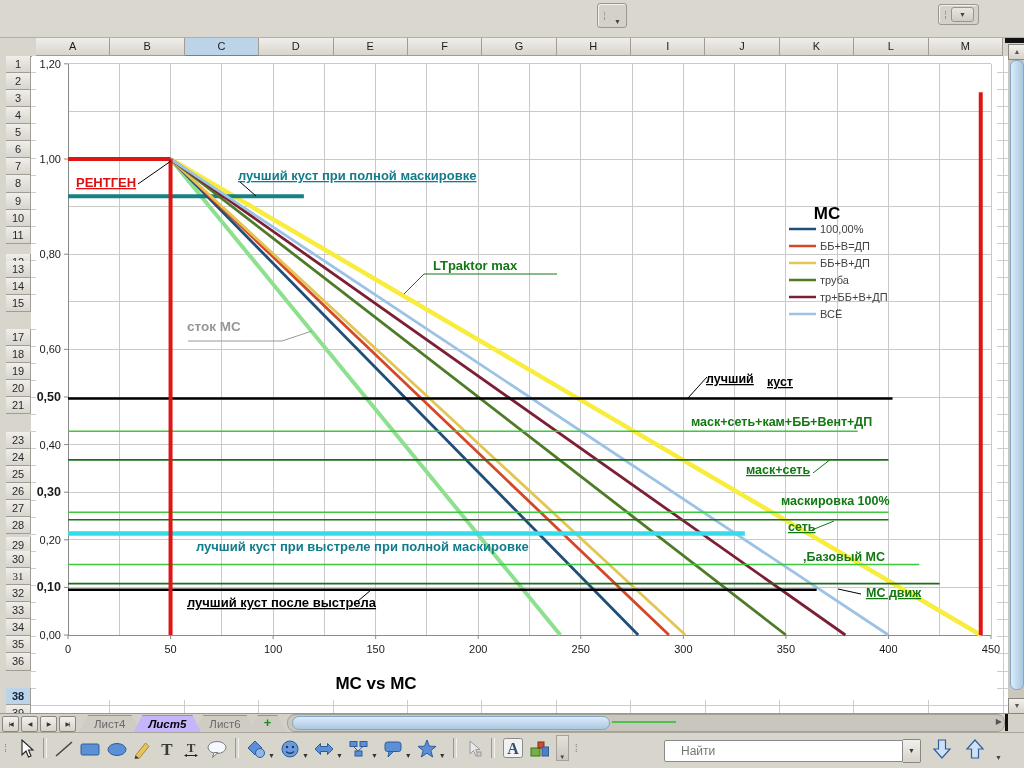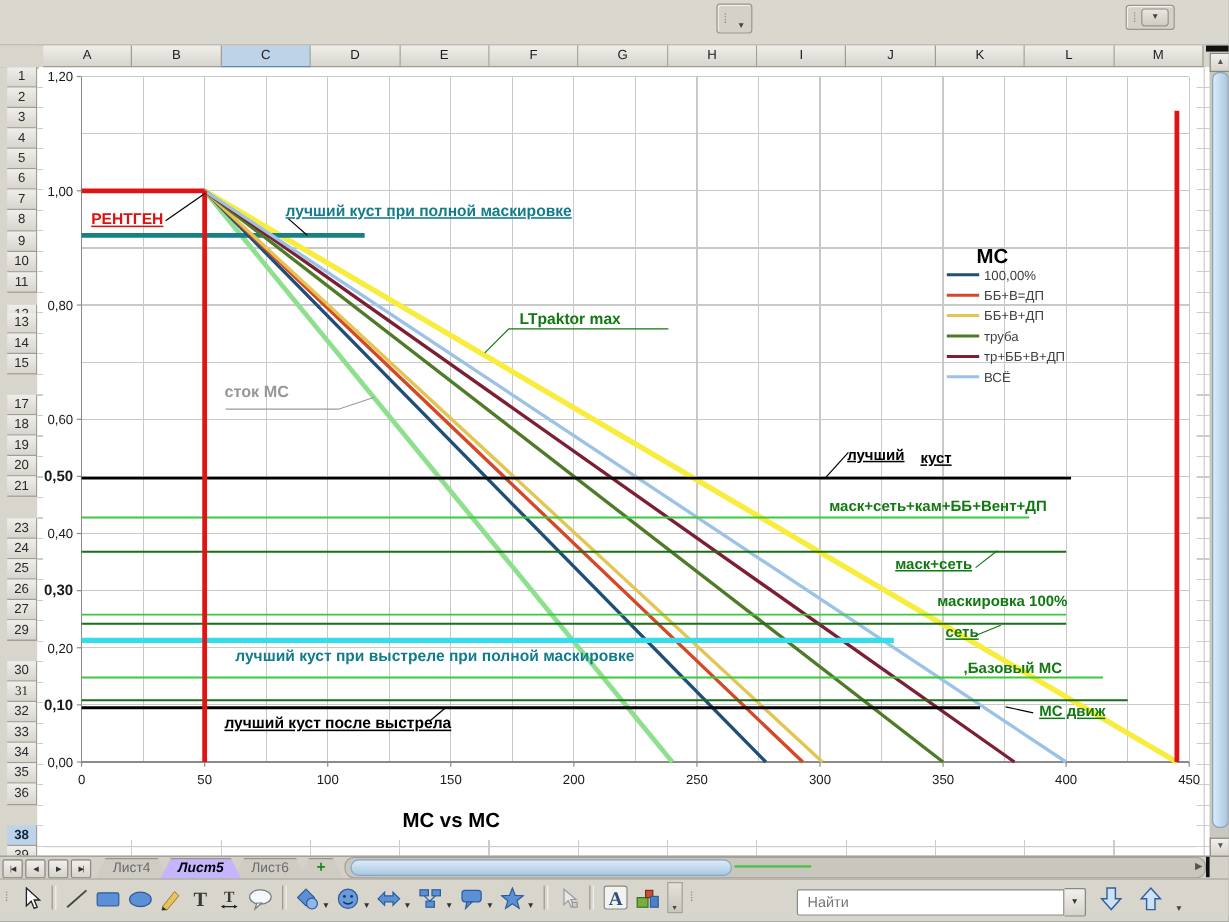--- a/index.html
+++ b/index.html
@@ -63,21 +63,21 @@
   .drawbar{position:absolute;left:0;top:732px;width:1024px;height:31px;background:#d8d5cd;
     border-top:1px solid #aaa69e;display:flex;align-items:center;padding-left:3px;gap:5px;z-index:6;box-sizing:border-box;}
   .tool{display:flex;align-items:flex-end;height:22px;}
   .tool svg{display:block;}
   .tdd{font-size:7px;color:#333;margin-left:2px;}
   .sep{width:2px;height:20px;border-left:1px solid #9b978f;border-right:1px solid #f2f0ec;margin:0 2px;}
   .overflow-strip{width:11px;height:24px;background:linear-gradient(#e4e1da,#c9c6be);border:1px solid #a5a199;
     display:flex;align-items:flex-end;justify-content:center;font-size:6px;color:#444;}
   .find-cluster{position:absolute;left:664px;top:737px;display:flex;align-items:center;z-index:7;}
   .find-input{width:205px;height:20px;border:1px solid #8a8a8a;border-radius:2px 0 0 2px;background:#fff;
-    font-size:12px;padding:0 8px;font-family:"Liberation Sans",sans-serif;color:#333;outline:none;}
+    font-size:12px;padding:0 16px;font-family:"Liberation Sans",sans-serif;color:#333;outline:none;}
   .find-dd{width:17px;height:22px;background:linear-gradient(#f2f0ec,#d6d3cb);border:1px solid #8a8680;
     border-left:none;font-size:7px;color:#333;text-align:center;line-height:22px;border-radius:0 2px 2px 0;}
   .find-nav{margin-left:9px;}
   .of2{font-size:7px;color:#444;margin:12px 0 0 8px;}
 </style>
 </head>
 <body>
 
 <div class="screen">
 
@@ -132,21 +132,21 @@
       <div class="rowh" style="top: 307.26px; height: 16.07px; line-height: 16.07px;">19</div>
       <div class="rowh" style="top: 324.33px; height: 16.07px; line-height: 16.07px;">20</div>
       <div class="rowh" style="top: 341.4px; height: 16.07px; line-height: 16.07px;">21</div>
       <div class="rowh" style="top: 377px; height: 16.07px; line-height: 16.07px;">22</div>
       <div class="rowh" style="top: 375.54px; height: 16.07px; line-height: 16.07px;">23</div>
       <div class="rowh" style="top: 392.61px; height: 16.07px; line-height: 16.07px;">24</div>
       <div class="rowh" style="top: 409.68px; height: 16.07px; line-height: 16.07px;">25</div>
       <div class="rowh" style="top: 426.75px; height: 16.07px; line-height: 16.07px;">26</div>
       <div class="rowh" style="top: 443.82px; height: 16.07px; line-height: 16.07px;">27</div>
       <div class="rowh" style="top: 460.89px; height: 16.07px; line-height: 16.07px;">28</div>
-      <div class="rowh" style="top: 461px; height: 16.07px; line-height: 16.07px;">29</div>
+      <div class="rowh" style="top: 481px; height: 16.07px; line-height: 16.07px;">29</div>
       <div class="rowh" style="top: 495.03px; height: 16.07px; line-height: 16.07px;">30</div>
       <div class="rowh" style="top: 512.1px; height: 16.07px; line-height: 16.07px; font-family: Liberation Serif, serif;">31</div>
       <div class="rowh" style="top: 529.17px; height: 16.07px; line-height: 16.07px;">32</div>
       <div class="rowh" style="top: 546.24px; height: 16.07px; line-height: 16.07px;">33</div>
       <div class="rowh" style="top: 563.31px; height: 16.07px; line-height: 16.07px;">34</div>
       <div class="rowh" style="top: 580.38px; height: 16.07px; line-height: 16.07px;">35</div>
       <div class="rowh" style="top: 597.45px; height: 16.07px; line-height: 16.07px;">36</div>
       <div class="rowh" style="top: 648px; height: 16.07px; line-height: 16.07px;">37</div>
       <div class="rowh sel" style="top: 631.59px; height: 16.07px; line-height: 16.07px;">38</div>
       <div class="rowh" style="top: 648.66px; height: 16.07px; line-height: 16.07px;">39</div>

